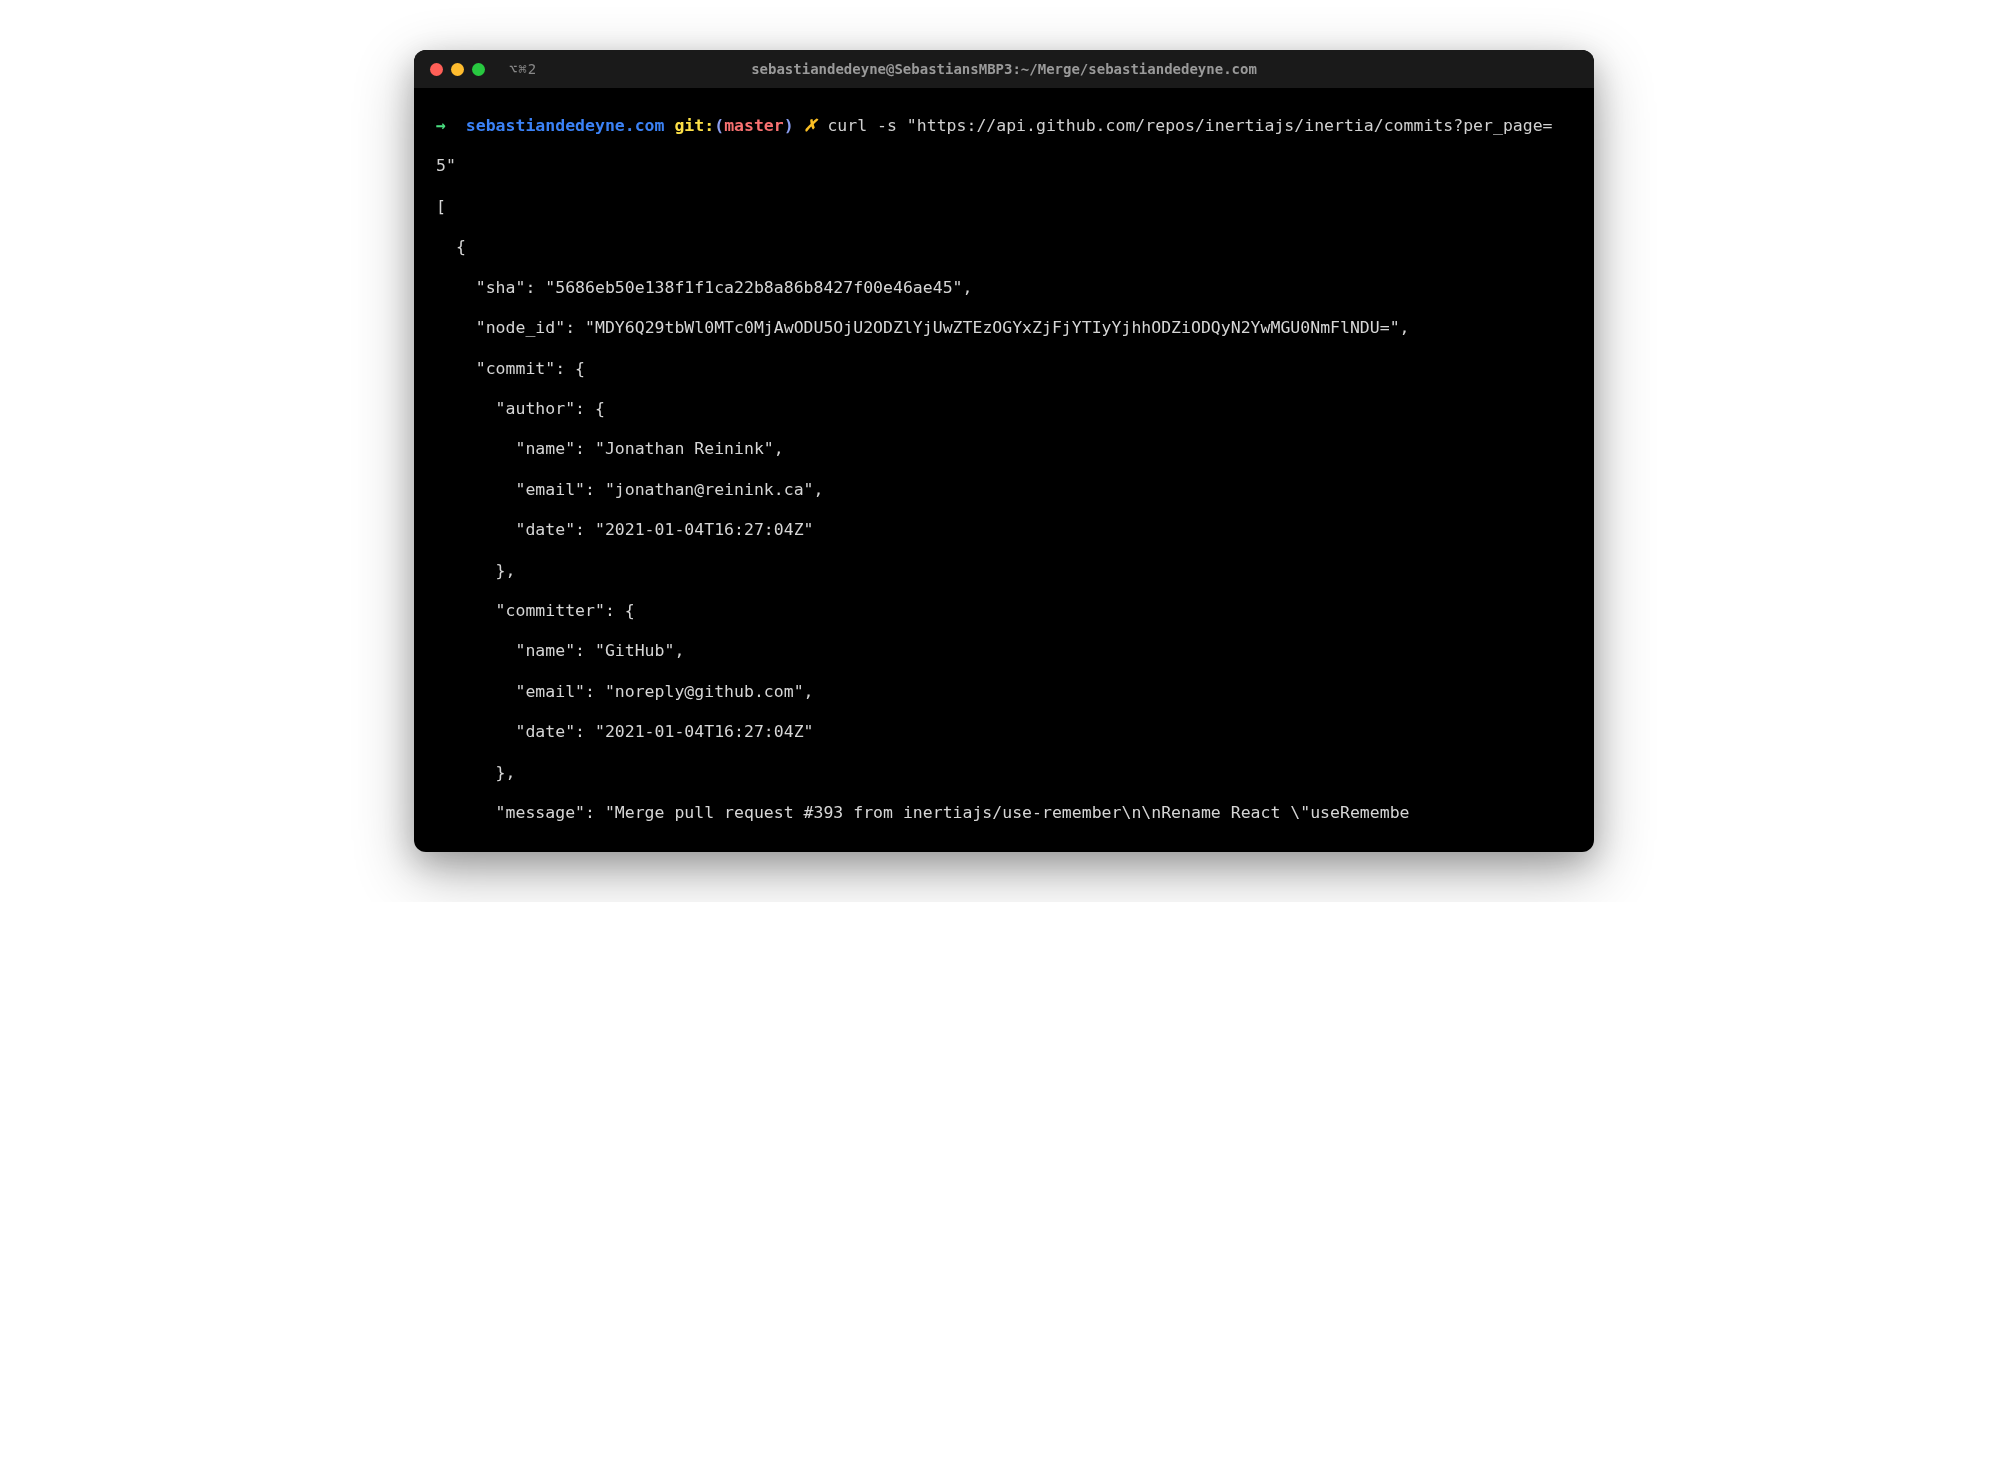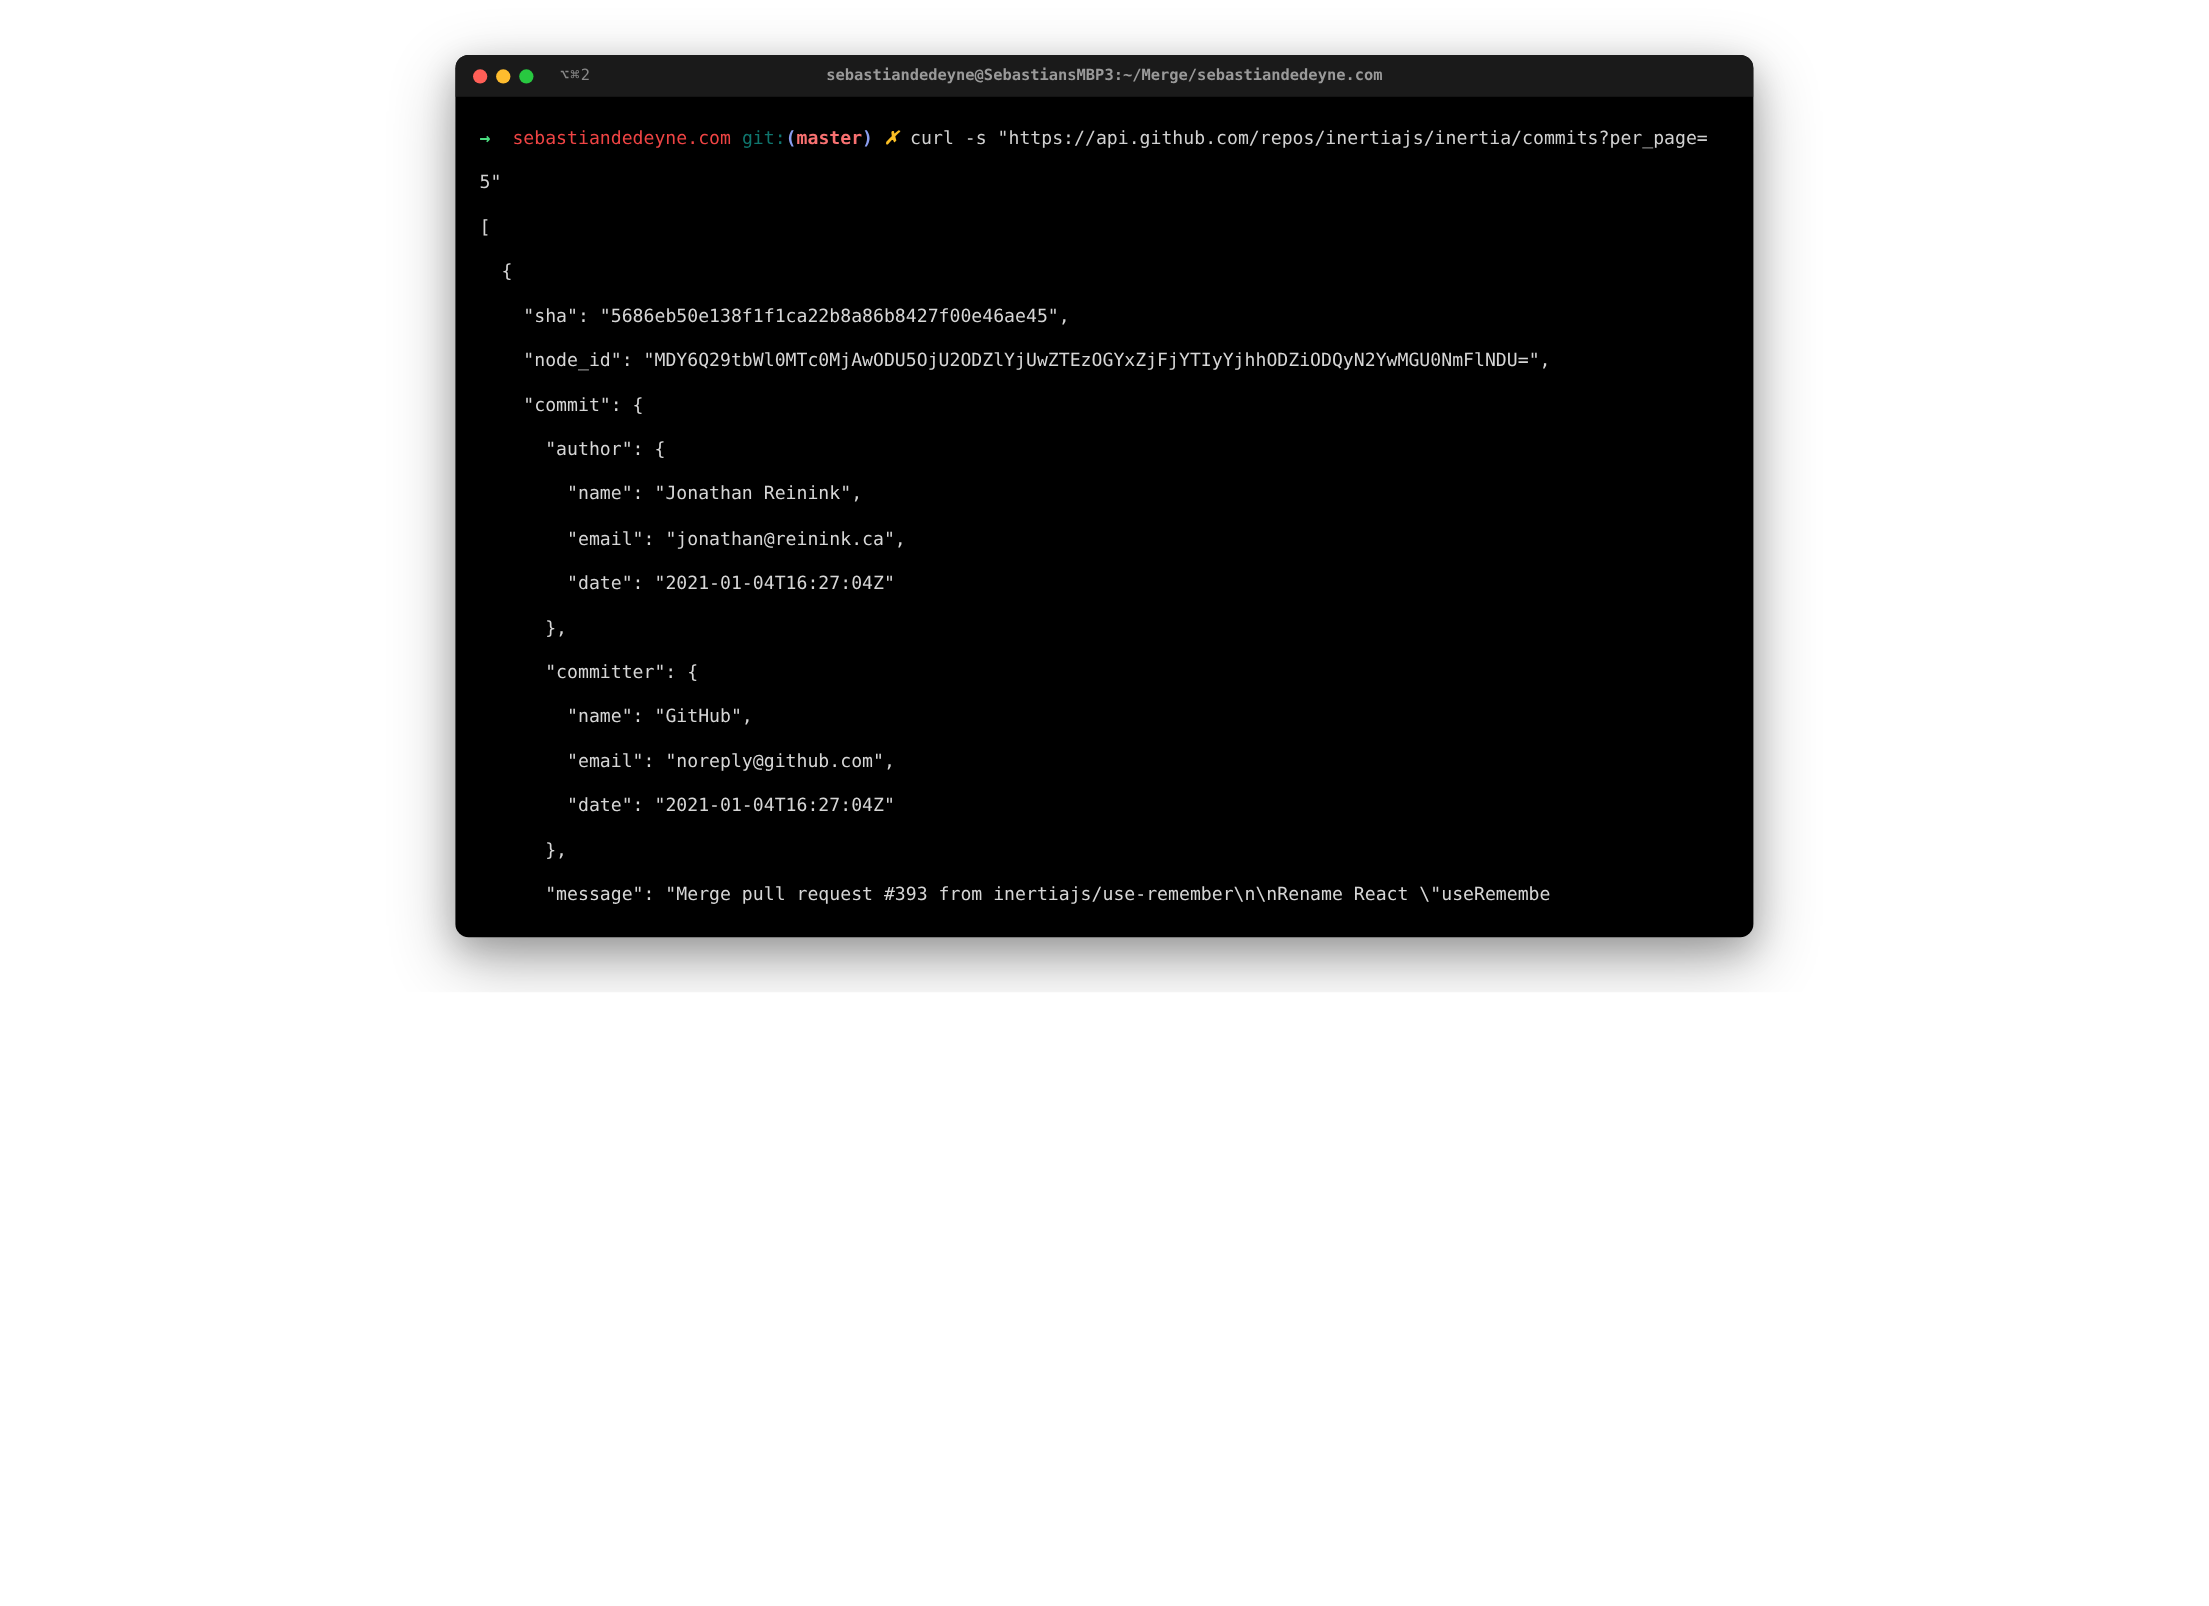--- a/index.html
+++ b/index.html
@@ -63,26 +63,26 @@
       line-height: 2.45;
       white-space: pre-wrap;
       word-break: break-all;
       min-height: 740px;
     }
     .prompt-arrow {
       color: #4ade80;
       font-weight: bold;
     }
     .prompt-dir {
-      color: #ef4444;
-      font-weight: normal;
+      color: #3b82f6;
+      font-weight: bold;
     }
     .prompt-git {
-      color: #0f766e;
-      font-weight: normal;
+      color: #fde047;
+      font-weight: bold;
     }
     .prompt-branch {
       color: #f87171;
       font-weight: bold;
     }
     .prompt-paren {
       color: #8b9ef0;
       font-weight: bold;
     }
     .prompt-x {

